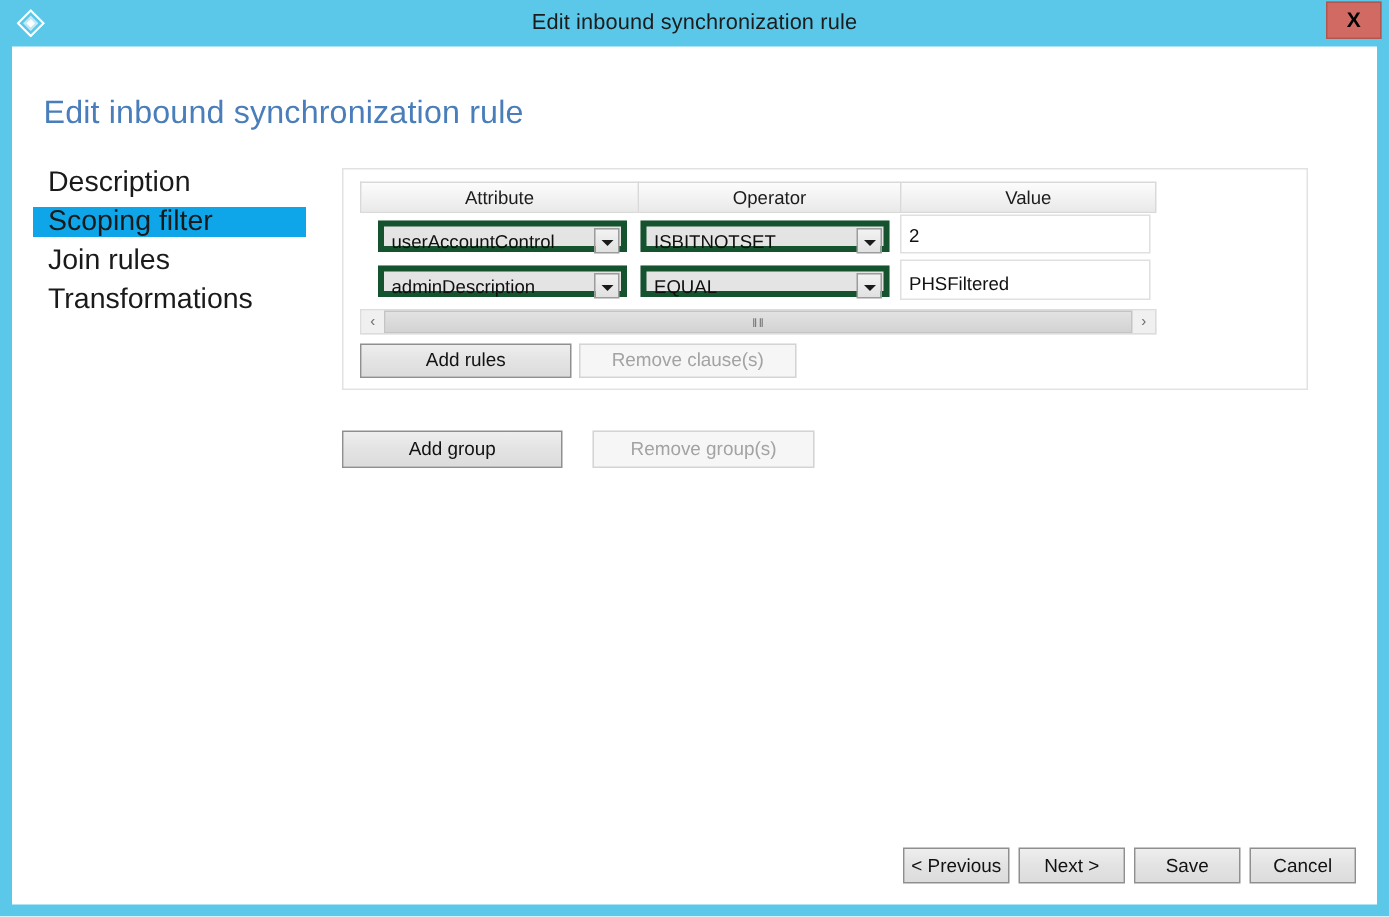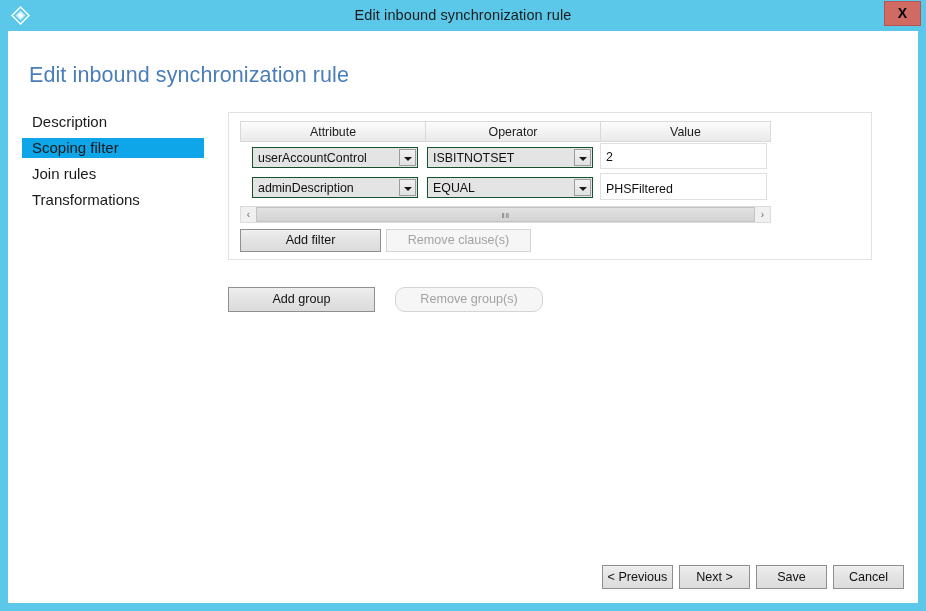--- a/index.html
+++ b/index.html
@@ -81,21 +81,21 @@
     position: absolute;
     left: 14px;
     top: 81px;
     width: 182px;
   }
   .side-item {
     height: 20px;
     line-height: 20px;
     padding-left: 10px;
     margin-bottom: 6px;
-    font-size: 15px;
+    font-size: 19px;
     color: #1a1a1a;
     cursor: default;
     box-sizing: border-box;
   }
   .side-item.selected {
     background: #0ea5e9;
   }
   
   .main {
     position: absolute;
@@ -155,21 +155,21 @@
     box-sizing: border-box;
   }
   .cell.attr { width: 185px; padding: 4px 7px 0 12px; }
   .cell.op   { width: 175px; padding: 4px 7px 0 2px; }
   .cell.val  { width: 171px; padding: 0 0 0 0; }
 
   .combo {
     position: relative;
     height: 21px;
     background: #e4e4e4;
-    border: 1px solid #14532d;
+    border: 4px solid #14532d;
     box-sizing: border-box;
     cursor: pointer;
   }
   .combo .combo-text {
     position: absolute;
     left: 5px; top: 0;
     right: 20px;
     height: 19px;
     line-height: 20px;
     font-size: 12.4px;
@@ -287,21 +287,21 @@
   .btn-rm-clause  { width: 145px; height: 23px; line-height: 21px; }
 
   .btn-row-group {
     position: absolute;
     left: 0;
     top: 175px;
     display: flex;
     gap: 20px;
   }
   .btn-add-group { width: 147px; height: 25px; line-height: 23px; }
-  .btn-rm-group  { width: 148px; height: 25px; line-height: 23px; border-radius: 10px; }
+  .btn-rm-group  { width: 148px; height: 25px; line-height: 23px; }
 
   
   .footer {
     position: absolute;
     right: 14px;
     bottom: 14px;
     display: flex;
     gap: 6px;
     align-items: center;
   }
@@ -401,21 +401,21 @@
           <div class="hs-arrow">‹</div>
           <div class="hs-track">
             <div class="hs-thumb">
               <span class="hs-grip">‖‖</span>
             </div>
           </div>
           <div class="hs-arrow">›</div>
         </div>
 
         <div class="btn-row-clause">
-          <button class="win-btn btn-add-clause">Add filter</button>
+          <button class="win-btn btn-add-clause">Add rules</button>
           <button class="win-btn btn-rm-clause disabled" disabled="">Remove clause(s)</button>
         </div>
       </div>
 
       <div class="btn-row-group">
         <button class="win-btn btn-add-group">Add group</button>
         <button class="win-btn btn-rm-group disabled" disabled="">Remove group(s)</button>
       </div>
     </div>
 

